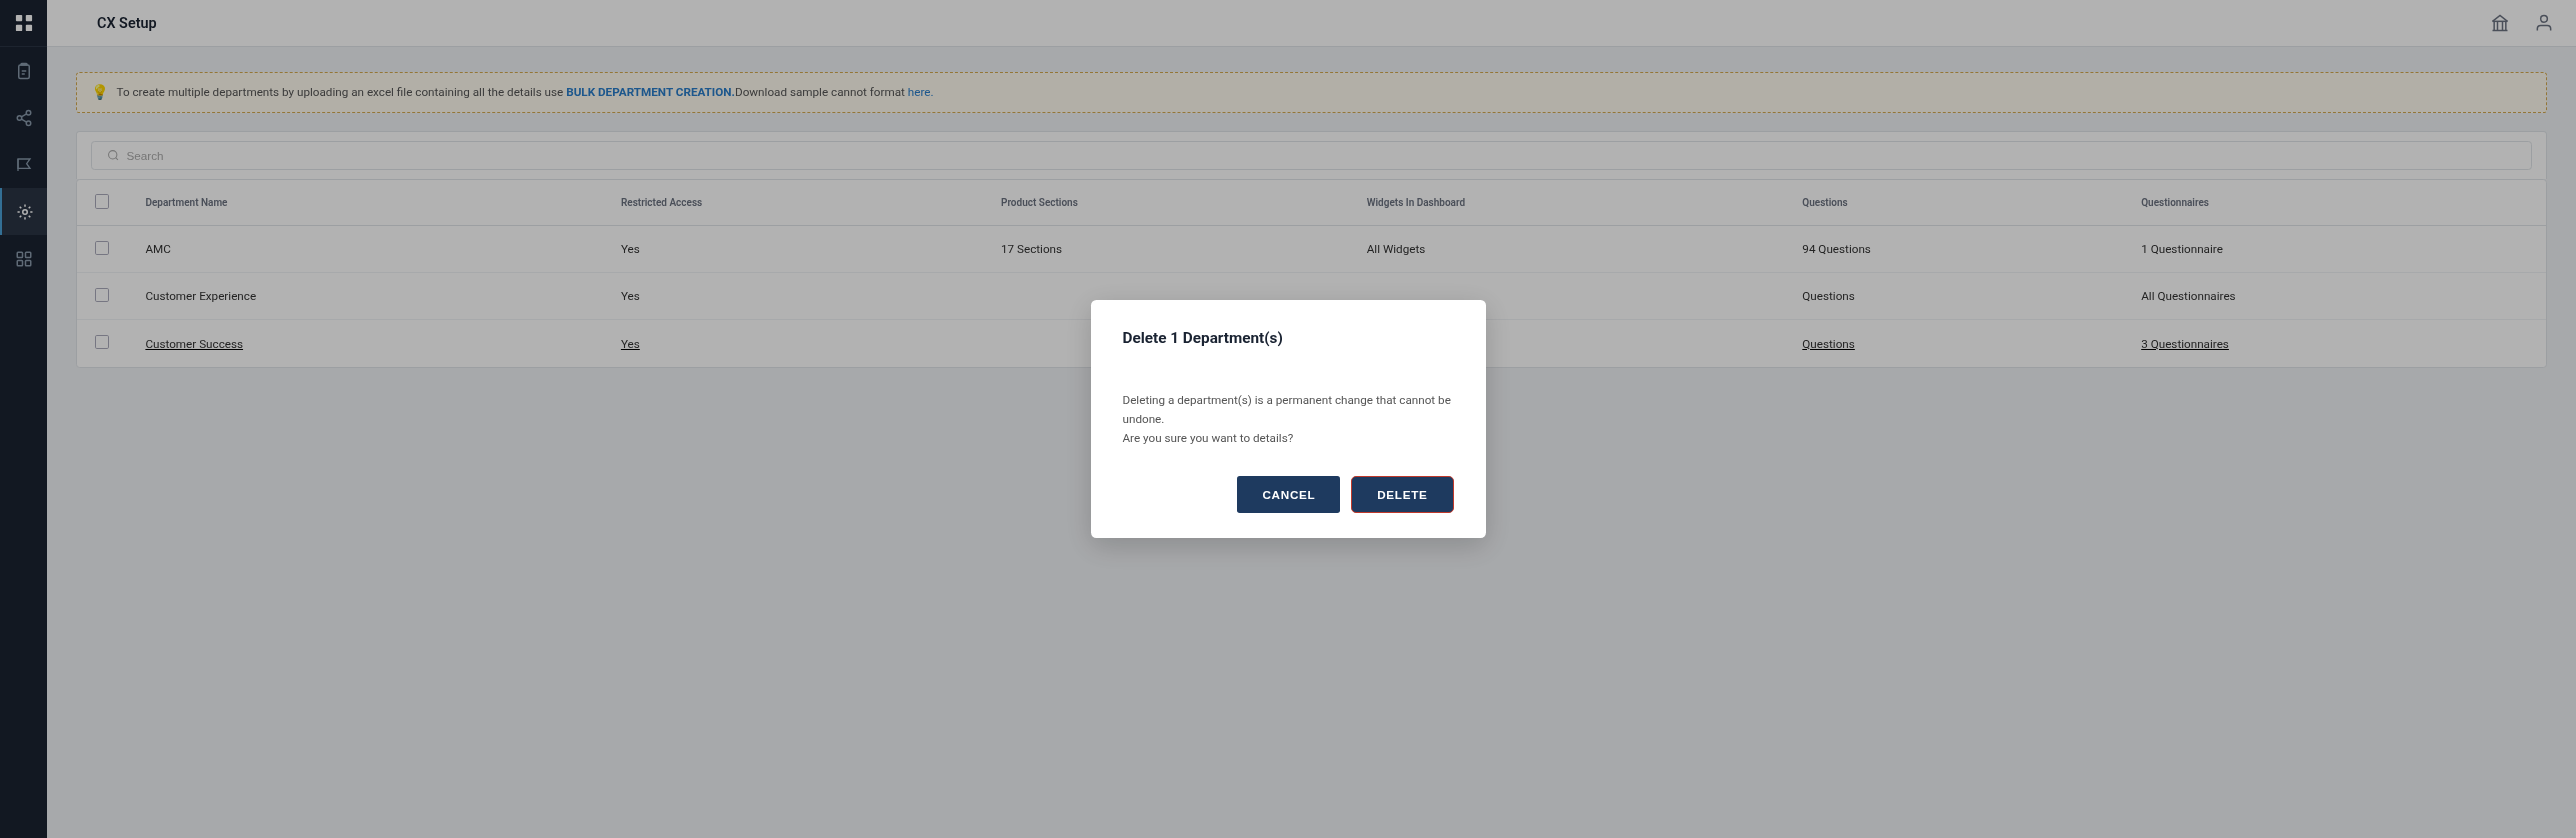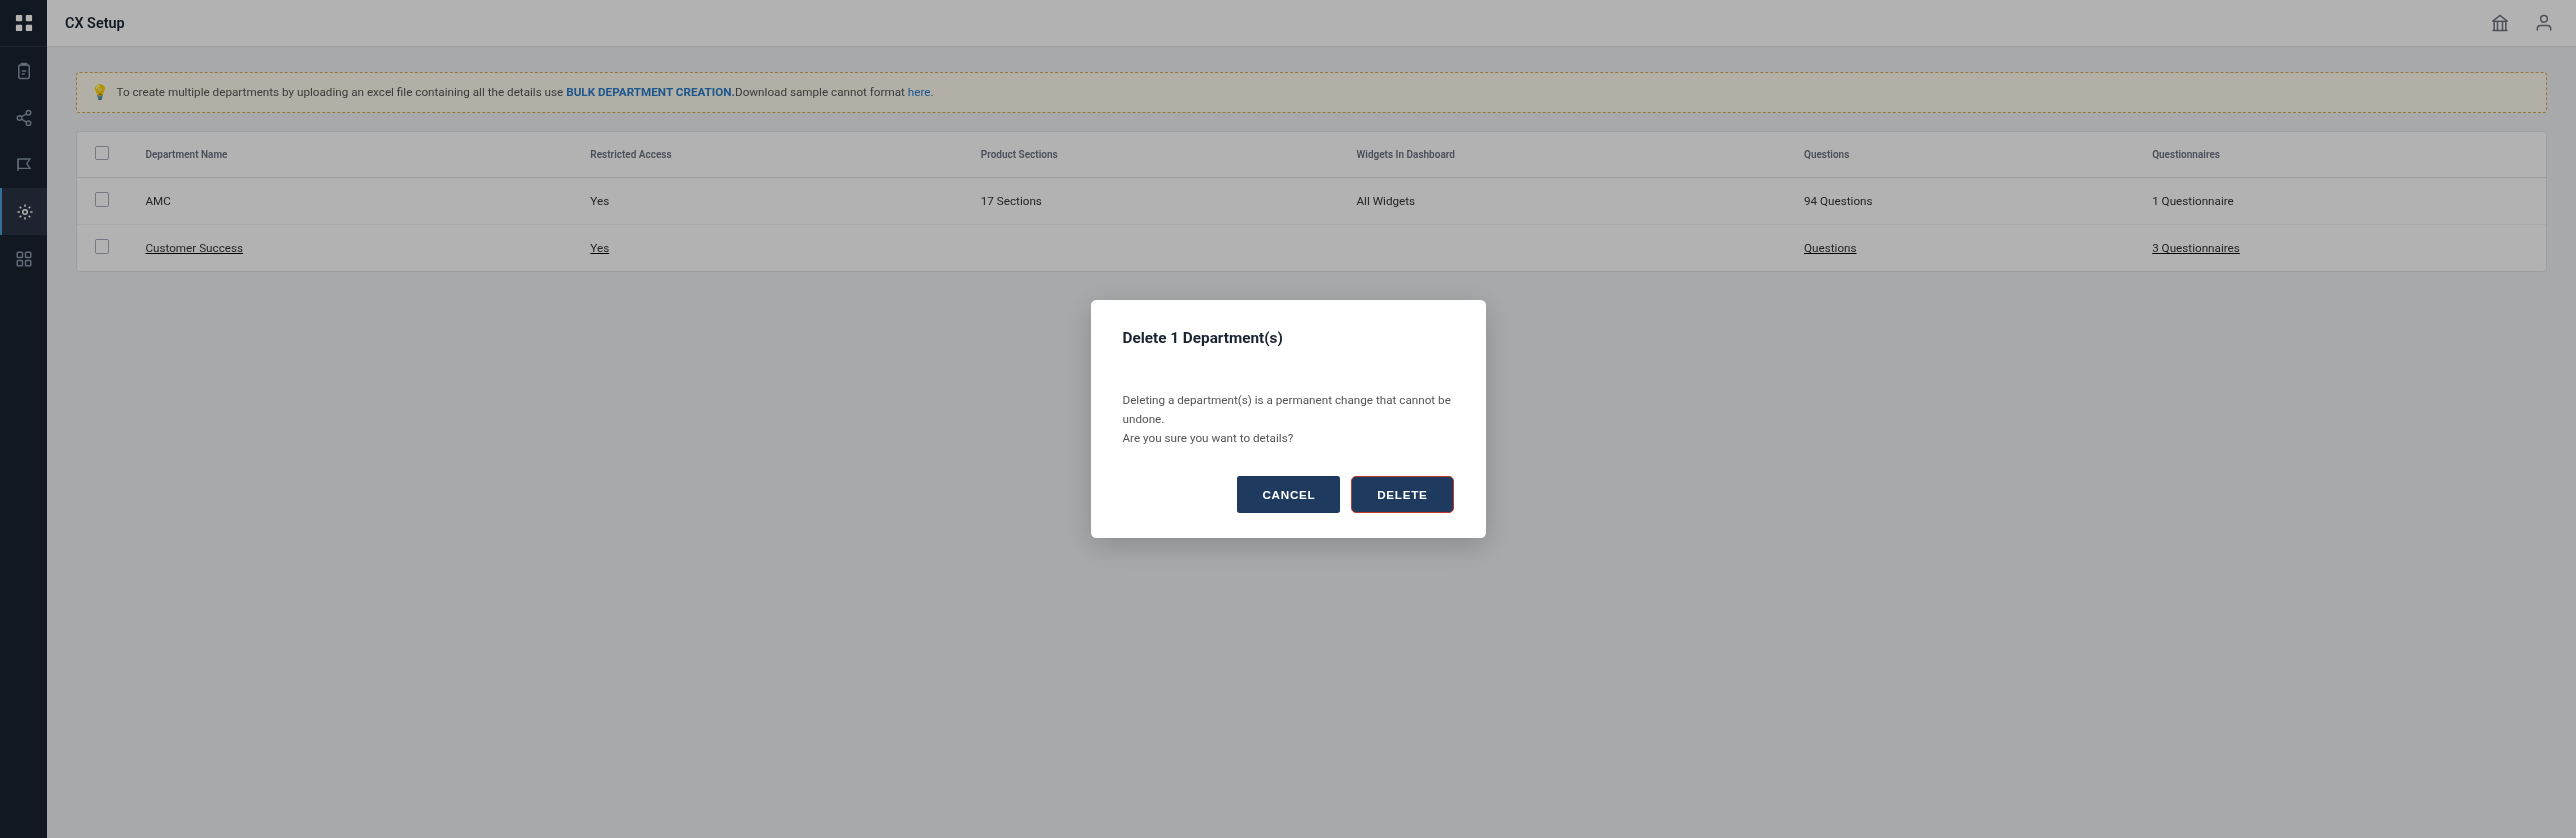--- a/index.html
+++ b/index.html
@@ -53,20 +53,21 @@
       align-items: center;
       padding: 0 18px;
       border-bottom: 0.9px solid #e0e4e8;
       justify-content: space-between;
       flex-shrink: 0;
     }
     .topbar-title {
       font-size: 14.4px;
       font-weight: 600;
       color: #1a2332;
+      margin-left: 32px;
     }
     .topbar-icons {
       display: flex;
       align-items: center;
       gap: 14.4px;
     }
     .topbar-icon {
       width: 29px;
       height: 29px;
       display: flex;
@@ -341,20 +342,29 @@
   <div class="content">
 
 
     <div class="info-banner">
       <span style="font-size:14.4px;">💡</span>
       <span>
         <span>To create multiple departments by uploading an excel file containing all the details use </span><a class="bulklink">BULK DEPARTMENT CREATION.</a><span>Download sample cannot format </span><a class="herelink">here.</a>
       </span>
     </div>
 
+    <div class="search-section">
+      <div class="search-bar">
+        <svg width="12.6" height="12.6" viewBox="0 0 24 24" fill="none" stroke="#aaa" stroke-width="2">
+          <circle cx="11" cy="11" r="8"></circle>
+            <line x1="21" y1="21" x2="16.65" y2="16.65"></line>
+        </svg>
+        <input type="text" placeholder="Search" style="">
+      </div>
+    </div>
     <div class="table-container">
       <table>
         <thead>
           <tr>
             <th class="checkbox-cell">
               <div class="checkbox"></div>
             </th>
             <th>Department Name</th>
             <th>Restricted Access</th>
             <th>Product Sections</th>
@@ -372,20 +382,31 @@
     <td>Yes</td>
     <td>17 Sections</td>
     <td>All Widgets</td>
     <td>94 Questions</td>
     <td>1 Questionnaire</td>
   </tr>
             <tr>
     <td class="checkbox-cell">
       <div class="checkbox"></div>
     </td>
+    <td>Customer Experience</td>
+    <td>Yes</td>
+    <td></td>
+    <td></td>
+    <td>Questions</td>
+    <td>All Questionnaires</td>
+  </tr>
+            <tr>
+    <td class="checkbox-cell">
+      <div class="checkbox"></div>
+    </td>
     <td>Customer Success</td>
     <td>Yes</td>
     <td></td>
     <td></td>
     <td>Questions</td>
     <td>3 Questionnaires</td>
   </tr>
           </tbody>
       </table>
     </div>

